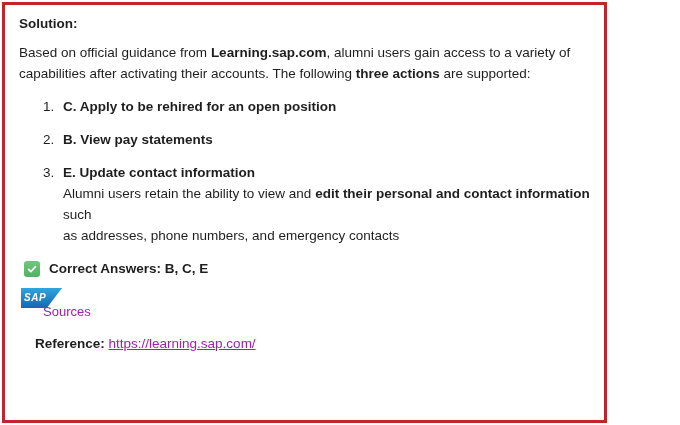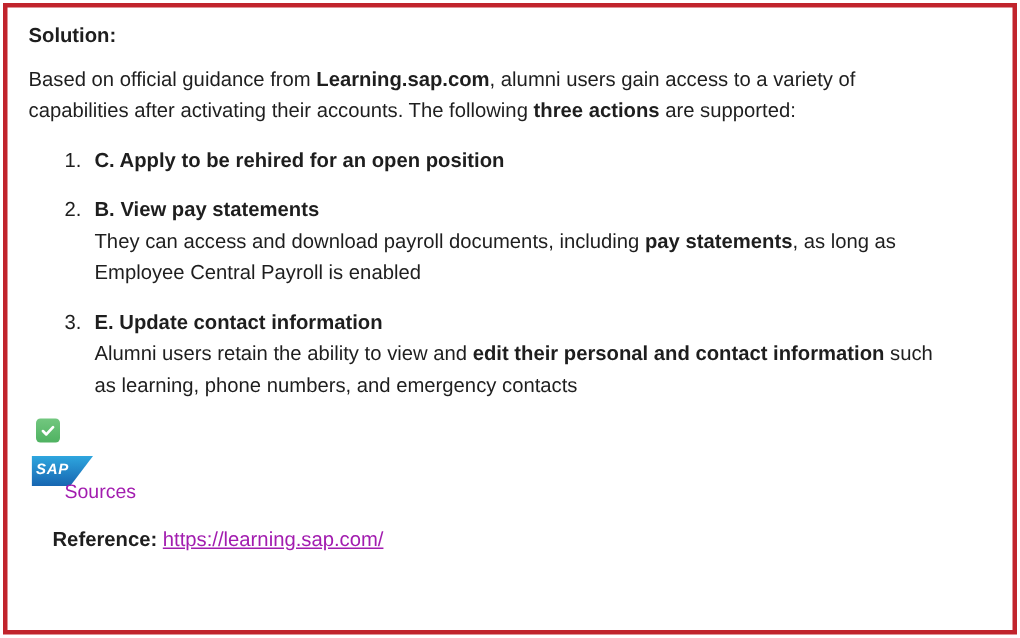--- a/index.html
+++ b/index.html
@@ -7,21 +7,21 @@
     padding: 0;
     width: 680px;
     height: 425px;
     background: #ffffff;
     overflow: hidden;
     font-family: "Liberation Sans", sans-serif;
   }
   .panel {
     box-sizing: border-box;
     margin: 2px;
-    width: 676px;
+    width: 605px;
     height: 421px;
     border: 3px solid #c1242c;
     background: #ffffff;
     padding: 8px 14px 0 14px;
     color: #1e1e1e;
     font-size: 13.5px;
     line-height: 21px;
   }
   .b { font-weight: 700; }
   .solution-heading {
@@ -116,40 +116,40 @@
       <span class="item-number">1.</span>
       <div class="item-content">
         <div class="item-title">C. Apply to be rehired for an open position</div>
       </div>
     </div>
 
     <div class="list-item">
       <span class="item-number">2.</span>
       <div class="item-content">
         <div class="item-title">B. View pay statements</div>
-        <div class="item-body"><span>They can access and download payroll documents, including </span><span class="b">pay statements</span><span>, as long as</span><br><span>Employee Central Payroll is enabled</span></div>
       </div>
     </div>
 
     <div class="list-item">
       <span class="item-number">3.</span>
       <div class="item-content">
         <div class="item-title">E. Update contact information</div>
-        <div class="item-body"><span>Alumni users retain the ability to view and </span><span class="b">edit their personal and contact information</span><span> such</span><br><span>as learning, phone numbers, and emergency contacts</span></div>
+        <div class="item-body"><span>Alumni users retain the ability to view and </span><span class="b">edit their personal and contact information</span><span> such</span><br><span>as addresses, phone numbers, and emergency contacts</span></div>
       </div>
     </div>
 
   </div>
 
   <div class="answers-row">
     <span class="check-icon">
       <svg width="12" height="12" viewBox="0 0 16 16">
         <path d="M3.5 8.5l3 3L12.5 5" stroke="#ffffff" stroke-width="2.4" fill="none" stroke-linecap="round" stroke-linejoin="round"></path>
       </svg>
     </span>
+    <span class="answers-label">Correct Answers: B, C, E</span>
   </div>
 
   <div class="sap-row">
     <div class="sap-logo">
       <span class="sap-logo-text">SAP</span>
     </div>
     <span class="sources-label">Sources</span>
   </div>
 
   <div class="reference-row">

